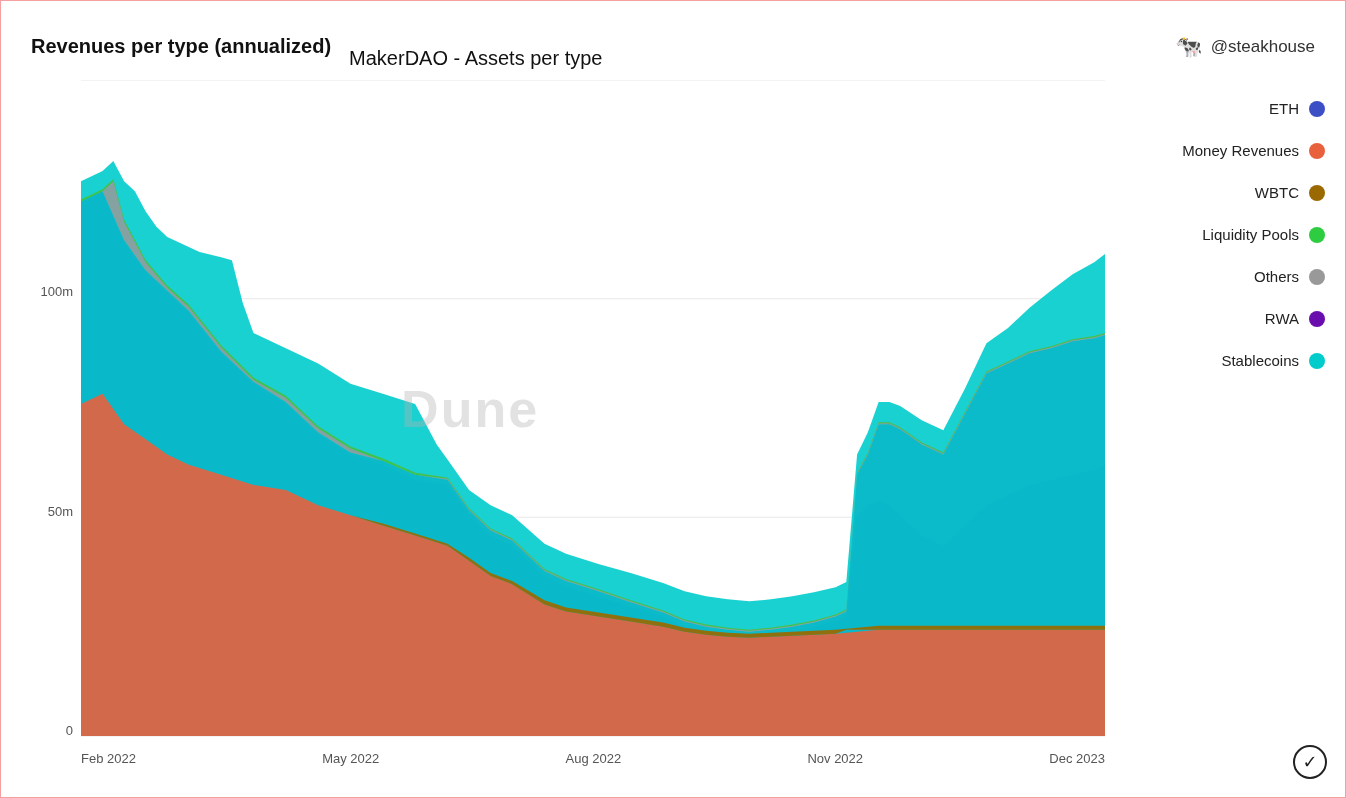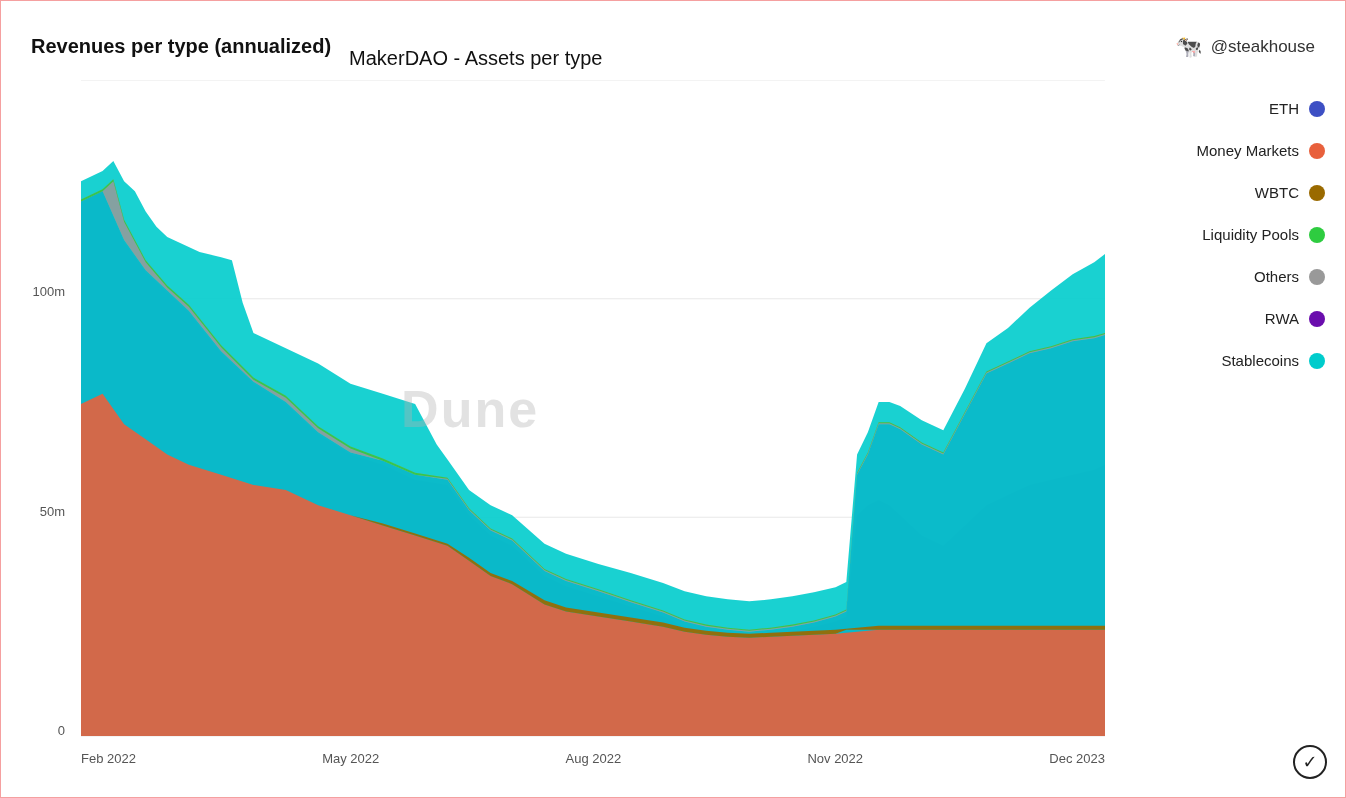--- a/index.html
+++ b/index.html
@@ -66,21 +66,21 @@
     .y-axis-labels {
       position: absolute;
       left: 0;
       top: 0;
       bottom: 50px;
       width: 60px;
       display: flex;
       flex-direction: column;
       justify-content: space-between;
       align-items: flex-end;
-      padding-right: 16px;
+      padding-right: 8px;
     }
     .y-label {
       font-size: 13px;
       color: #555;
     }
     .chart-svg-wrapper {
       position: absolute;
       left: 60px;
       right: 0;
       top: 0;
@@ -703,21 +703,21 @@
       </div>
 
     </div>
 
     <div class="legend">
       <div class="legend-item">
         <span>ETH</span>
         <span class="legend-dot" style="background:#3d4fc4;"></span>
       </div>
       <div class="legend-item">
-        <span>Money Markets</span>
+        <span>Money Revenues</span>
         <span class="legend-dot" style="background:#e8603c;"></span>
       </div>
       <div class="legend-item">
         <span>WBTC</span>
         <span class="legend-dot" style="background:#9a6a00;"></span>
       </div>
       <div class="legend-item">
         <span>Liquidity Pools</span>
         <span class="legend-dot" style="background:#2ecc40;"></span>
       </div>

